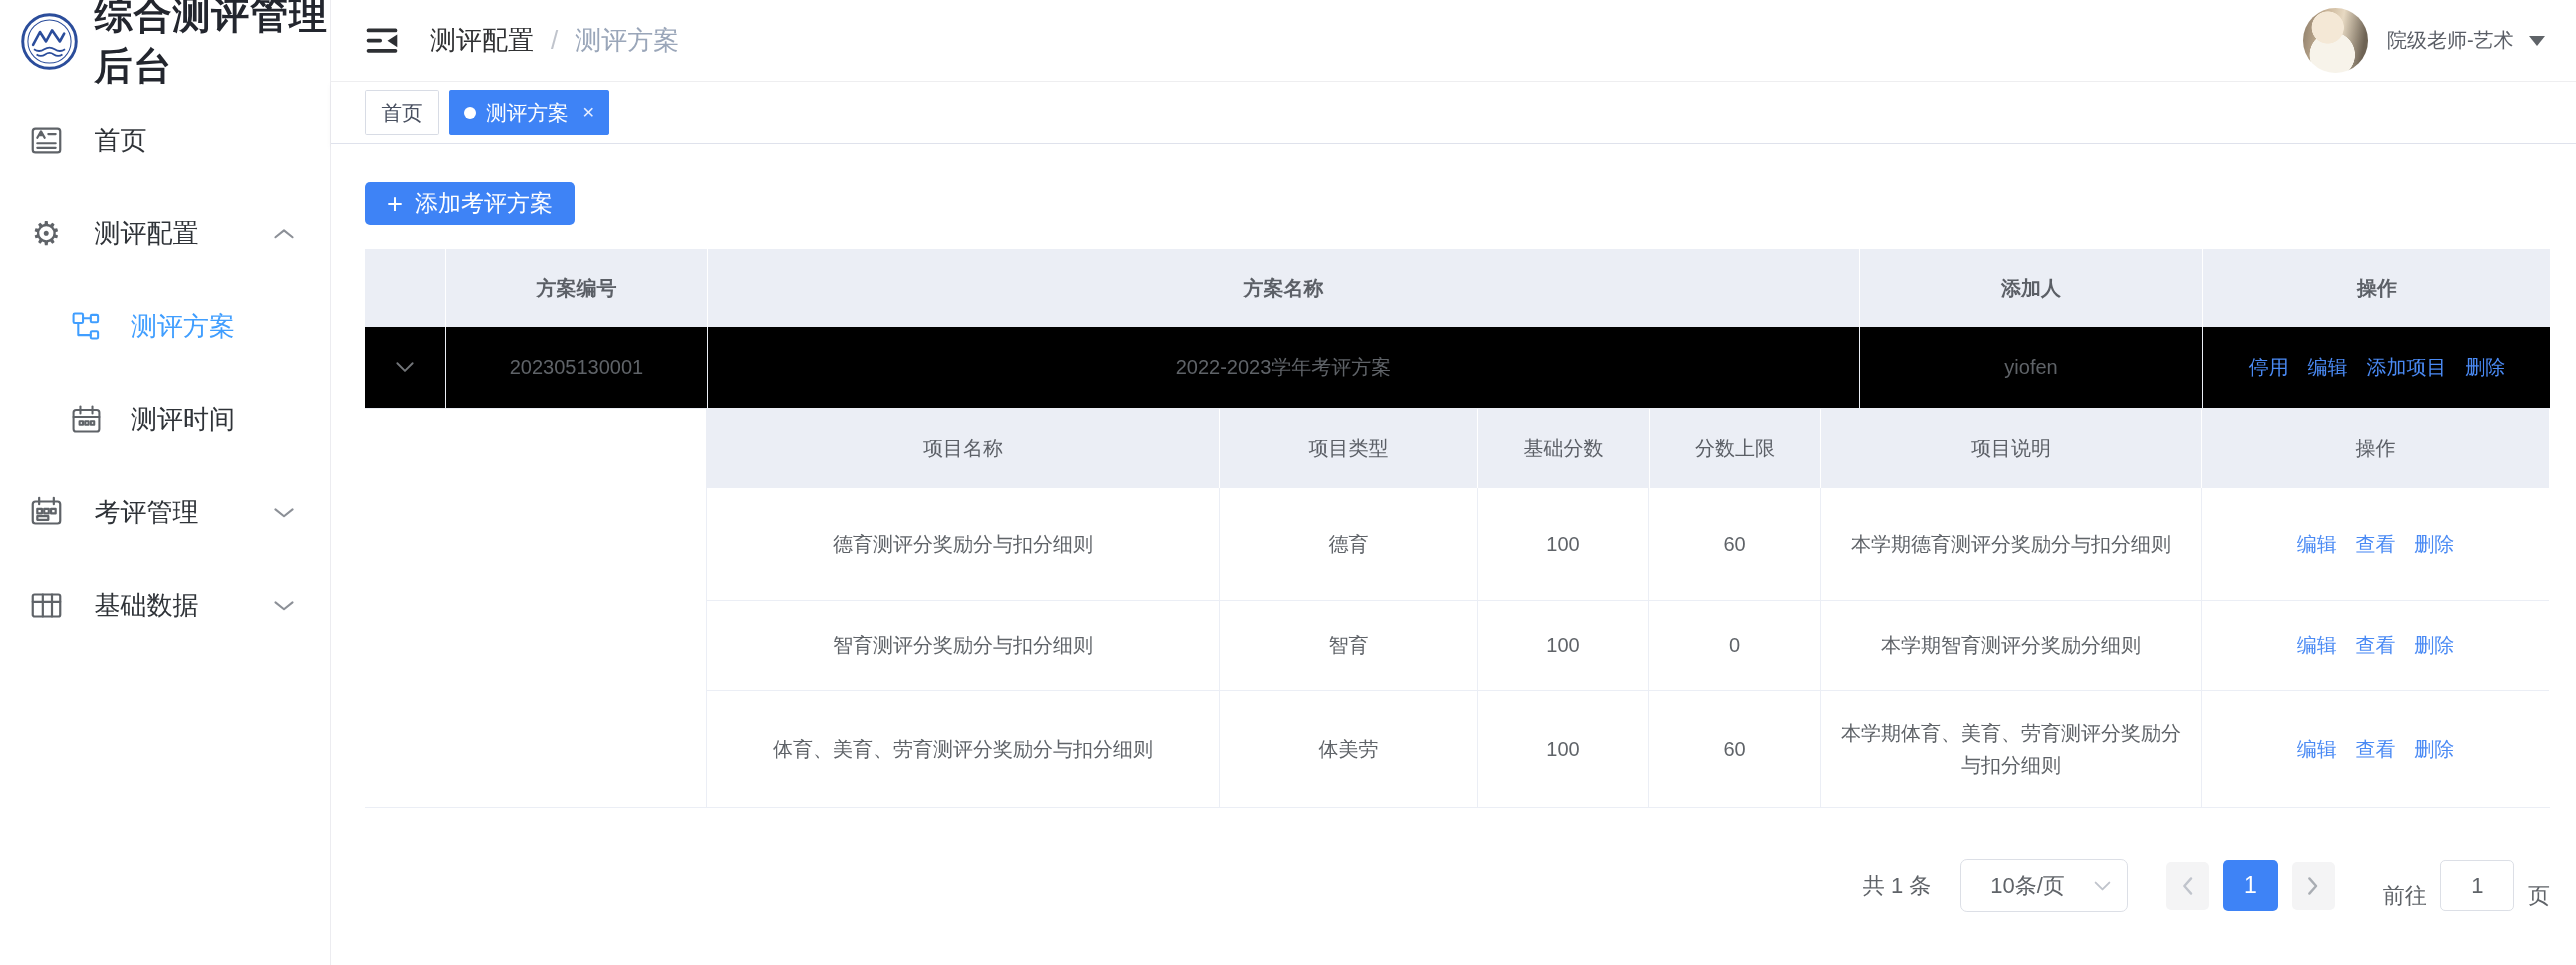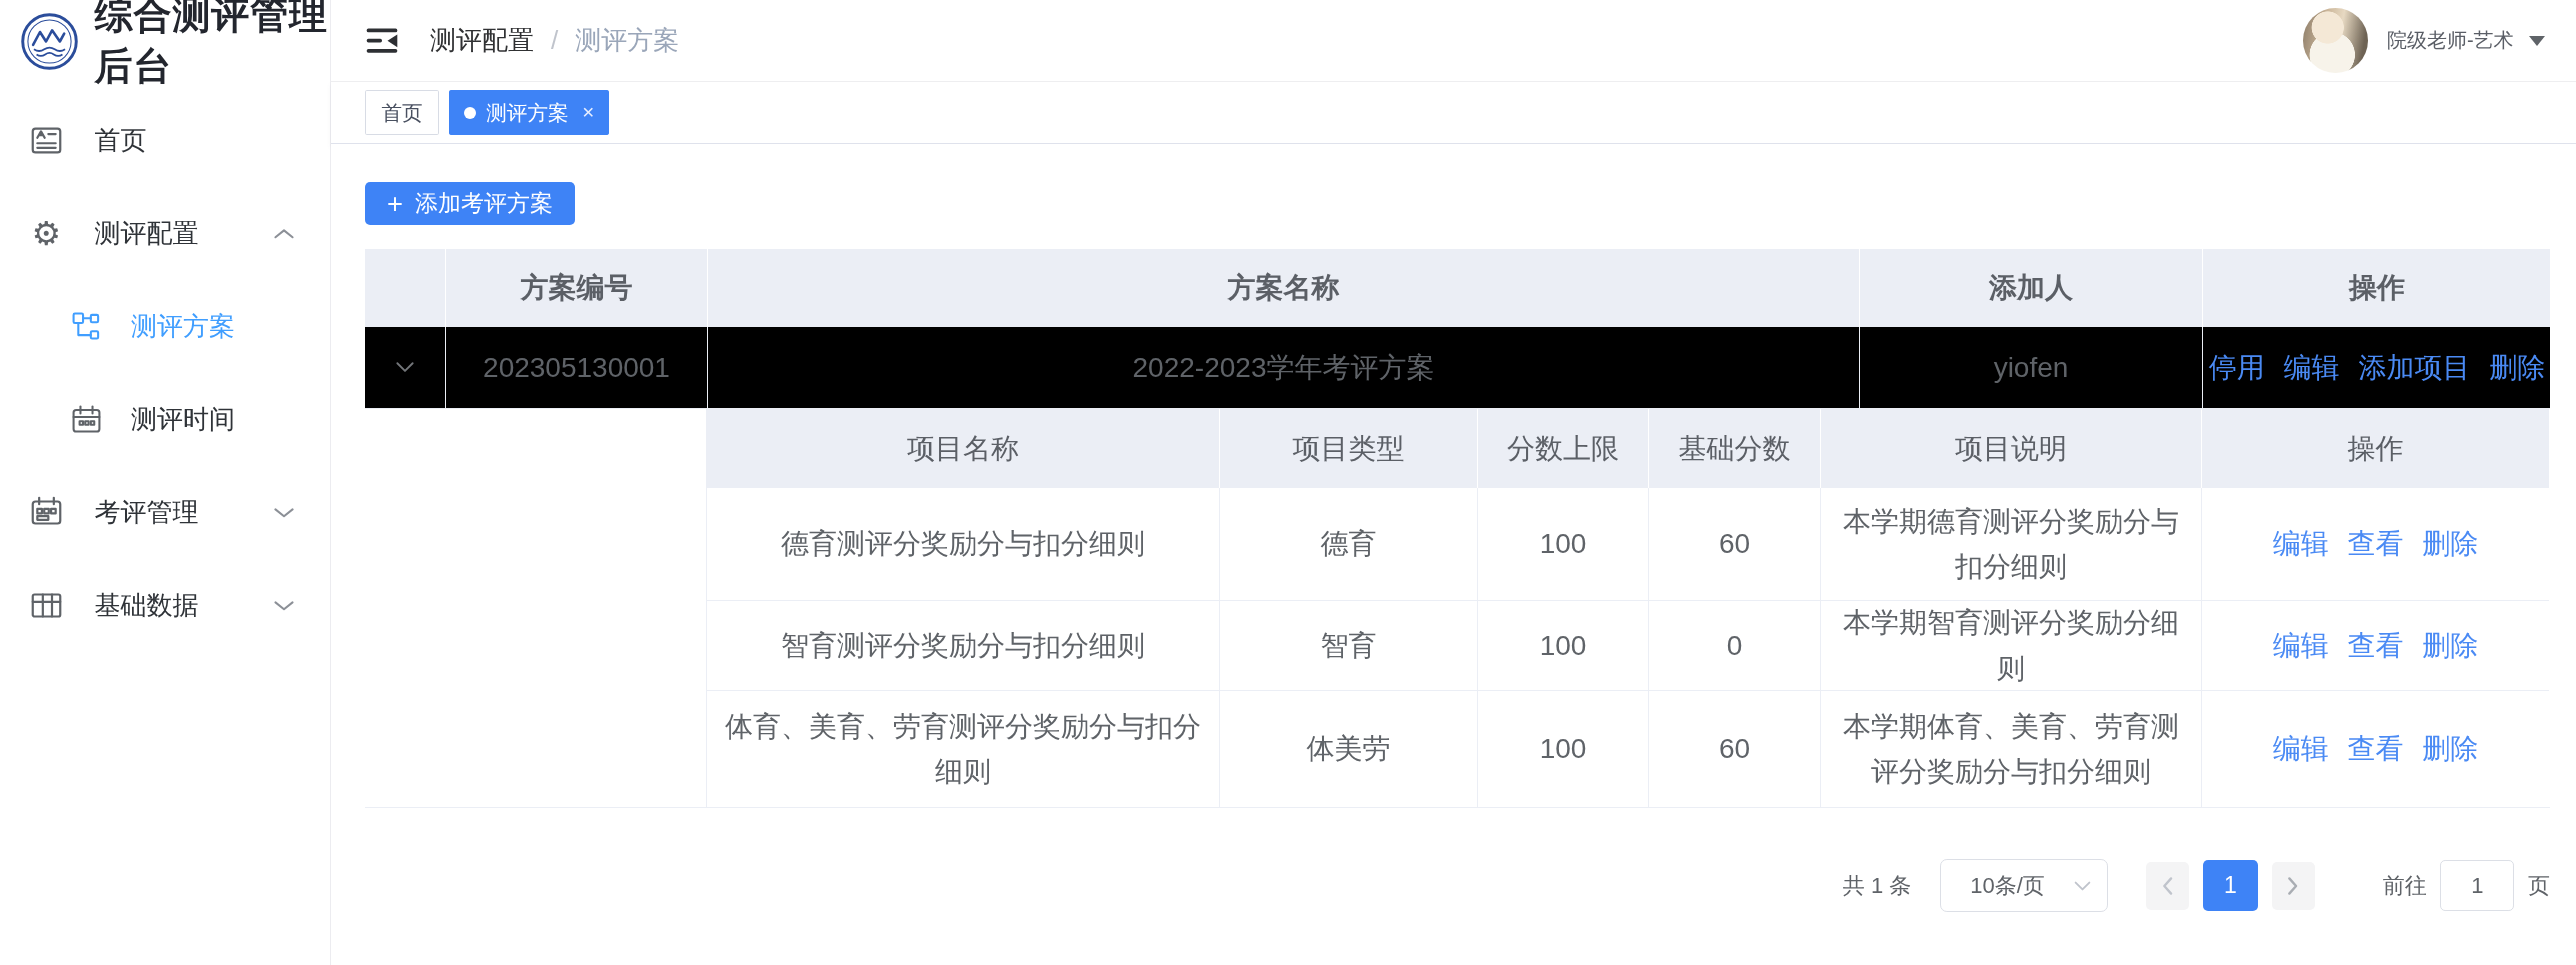--- a/index.html
+++ b/index.html
@@ -52,21 +52,21 @@
   .tab.active { background:#3e83f6; border-color:#3e83f6; color:#fff; padding:0 13.7px; }
   .tab .dot { width:12px; height:12px; border-radius:50%; background:#fff; margin-right:10.3px; }
   .tab .close-x { margin-left:13.7px; font-size:20.6px; color:#e8efff; line-height:1; }
 
   .content { flex:1; background:#fff; padding:38px 26px 0 34px; }
   .btn-add { display:inline-flex; align-items:center; height:43px; padding:0 22px; background:#3e83f6; color:#fff;
     border:none; border-radius:5.1px; font-size:23px; cursor:pointer; font-family:inherit; }
   .btn-add .plus { font-size:27.4px; font-weight:300; margin-right:12px; line-height:1; }
 
   
-  .tbl { width:2185px; margin-top:24px; font-size:28px; color:#5f6368; }
+  .tbl { width:2185px; margin-top:24px; font-size:20px; color:#5f6368; }
   .trow { display:flex; }
   .cell { display:flex; align-items:center; justify-content:center; text-align:center; flex:none; padding:0 15.4px; }
   .thead { background:#ebeef5; height:78px; color:#5b5f66; font-weight:600; }
   .thead .cell { border-right:1.7px solid #fff; }
   .thead .cell:last-child { border-right:none; }
   .tbody-row { height:82px; border-bottom:0.9px solid #ebeef5; background:#000000; }
   .tbody-row .cell { border-right:0.9px solid #ebeef5; height:100%; }
   .tbody-row .cell:last-child { border-right:none; }
 
   .c-exp { width:81px; }
@@ -96,21 +96,21 @@
   .lnk { color:#4a8af4; cursor:pointer; margin:0 9.4px; white-space:nowrap; }
 
   
   .pager { width:2185px; margin-top:51px; display:flex; align-items:center; justify-content:flex-end; font-size:22px; color:#5f6368; }
   .pg-total { margin-right:29px; }
   .pg-select { width:168px; height:53px; border:0.9px solid #dcdfe6; border-radius:6.9px; display:flex; align-items:center;
     justify-content:space-between; padding:0 15.4px 0 29px; margin-right:38px; background:#fff; cursor:pointer; color:#5f6368; }
   .pg-btn { width:43px; height:48px; background:#f4f4f5; border-radius:5.1px; display:flex; align-items:center; justify-content:center; cursor:pointer; }
   .pg-cur { width:55px; height:51px; background:#3e83f6; color:#fff; border-radius:5.1px; display:flex; align-items:center; justify-content:center;
     margin:0 13.7px; font-size:23px; cursor:pointer; }
-  .pg-goto { margin-left:68px; display:flex; align-items:center; }
+  .pg-goto { margin-left:48px; display:flex; align-items:flex-end; }
   .pg-input { width:74px; height:51px; border:0.9px solid #dcdfe6; border-radius:5.1px; text-align:center; font-size:22px; color:#5f6368;
     margin:0 13.7px; font-family:inherit; outline:none; }
 </style>
 </head>
 <body>
 
 <div class="app">
 
   <aside class="sidebar">
     <div class="logo-row">
@@ -285,22 +285,22 @@
           </div>
         </div>
 
         <div class="expand-zone">
           <div class="spacer-col"></div>
           <div class="subtbl">
 
             <div class="sub-thead">
               <div class="cell s-name">项目名称</div>
               <div class="cell s-type">项目类型</div>
+              <div class="cell s-base">基础分数</div>
               <div class="cell s-max">分数上限</div>
-              <div class="cell s-base">基础分数</div>
               <div class="cell s-desc">项目说明</div>
               <div class="cell s-ops">操作</div>
             </div>
 
             <div class="sub-row h132">
               <div class="cell s-name">德育测评分奖励分与扣分细则</div>
               <div class="cell s-type">德育</div>
               <div class="cell s-max">100</div>
               <div class="cell s-base">60</div>
               <div class="cell s-desc">本学期德育测评分奖励分与扣分细则</div>

